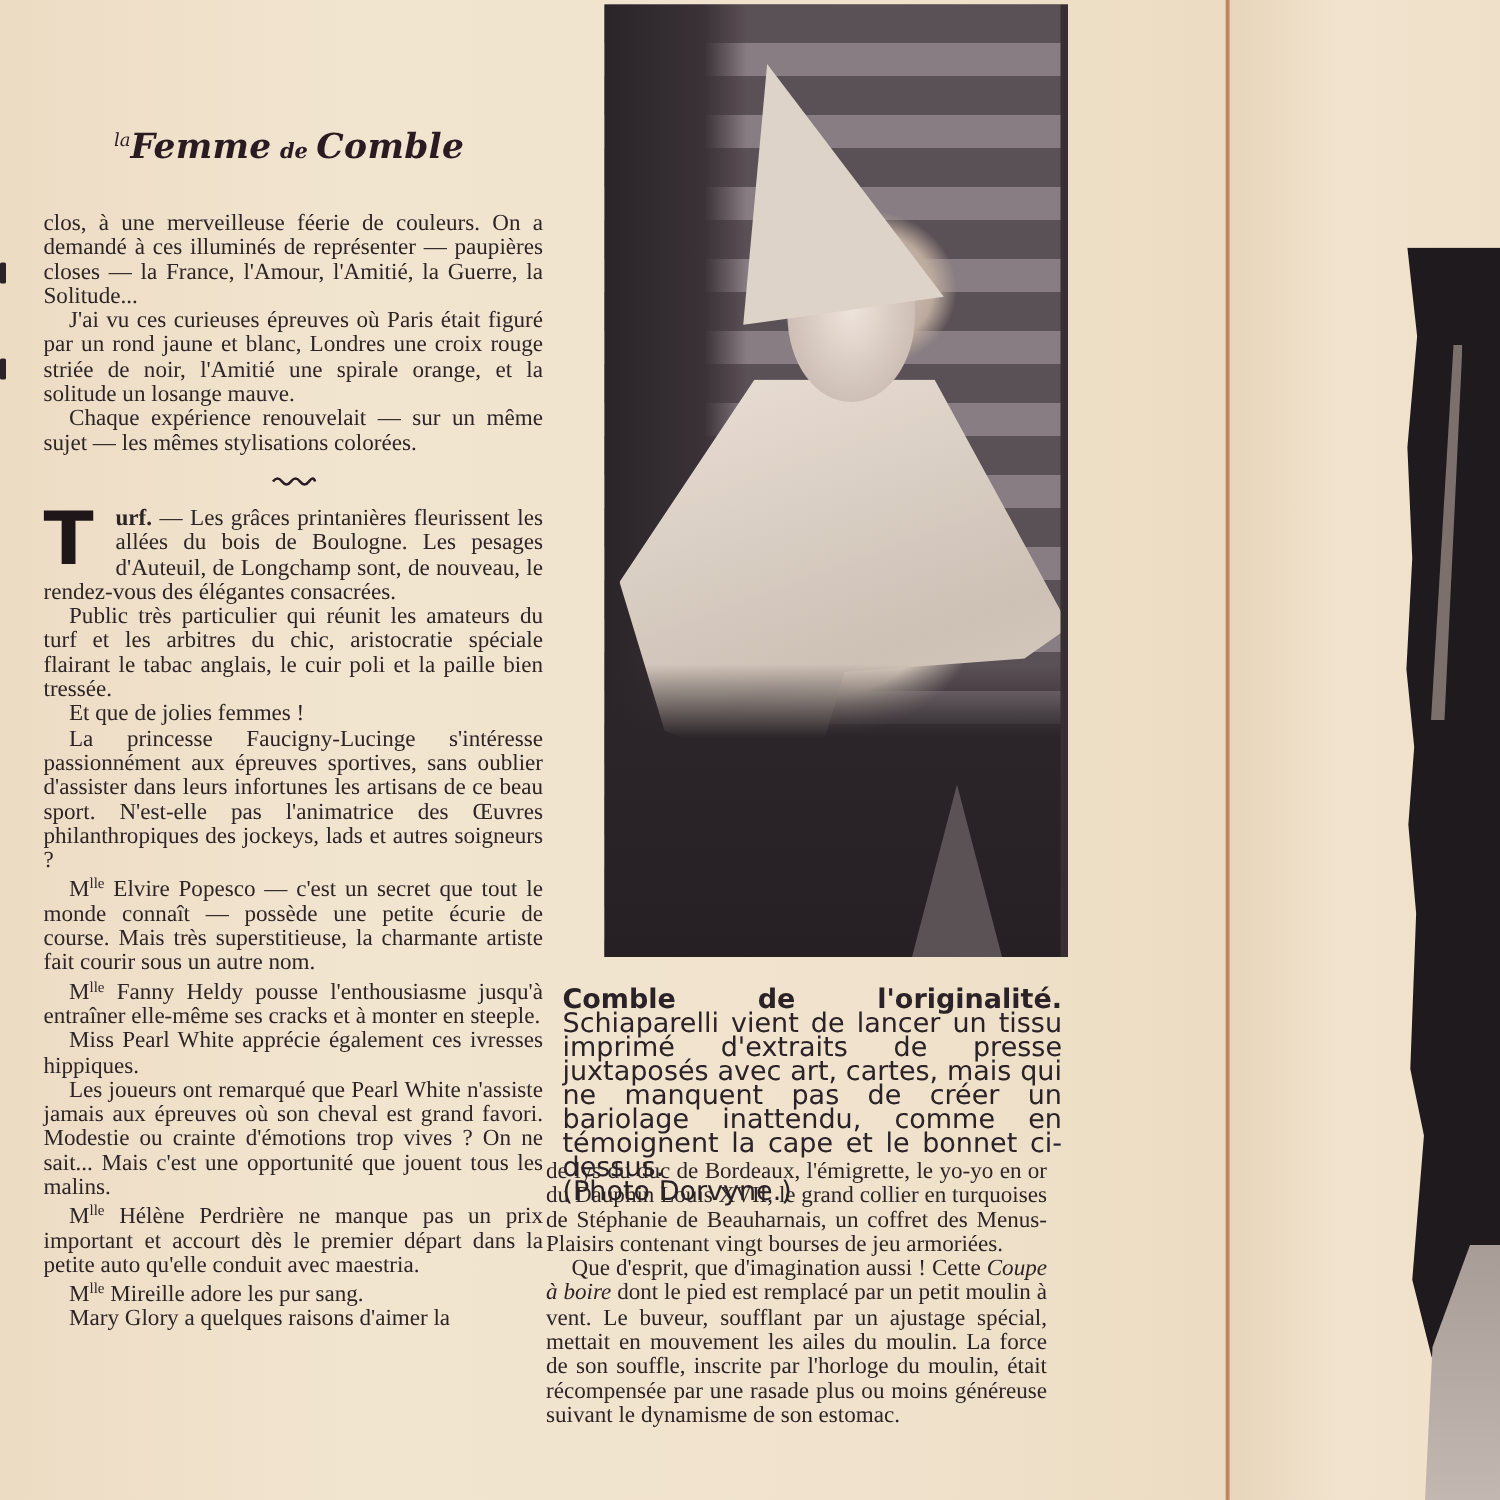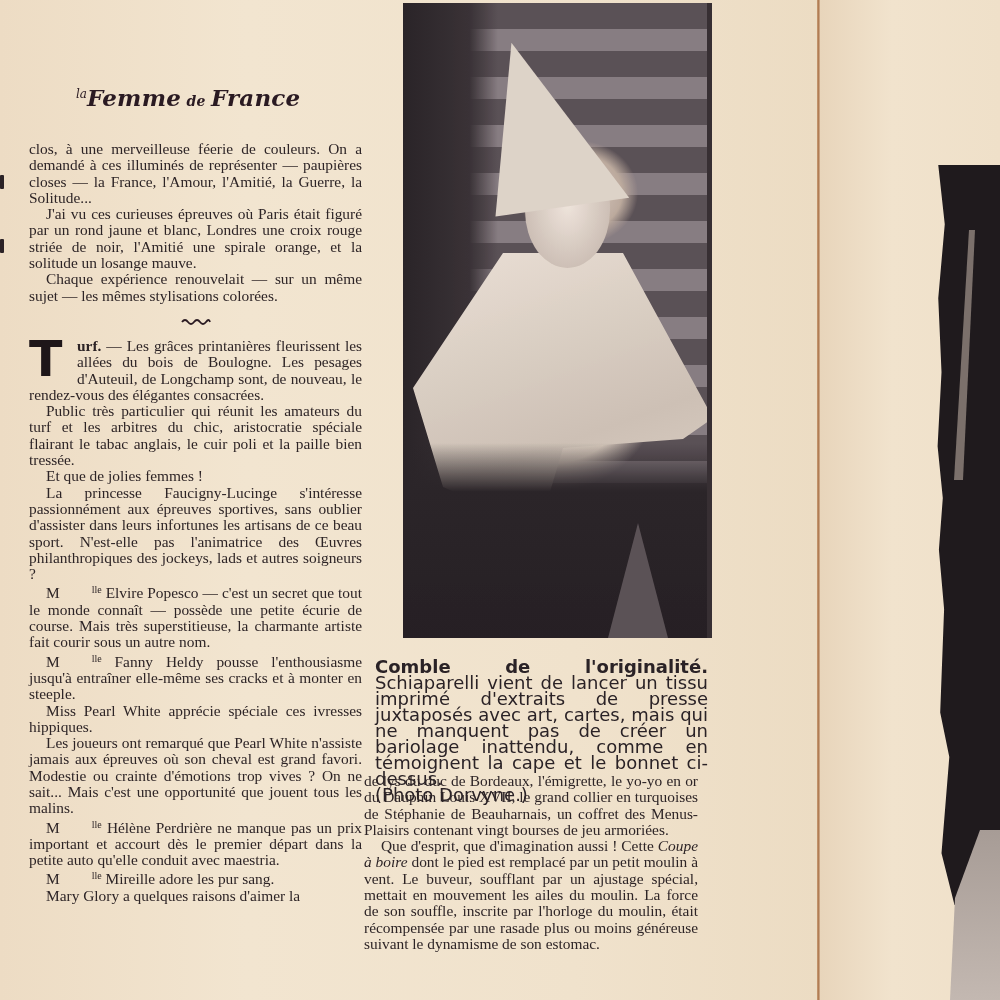--- a/index.html
+++ b/index.html
@@ -47,21 +47,21 @@
     height: 22px; line-height: 22px; margin: 6px 0 6px 0;
   }
   .dropcap-wrap { position: relative; }
   .dropcap {
     float: left; font-family: "DejaVu Sans", sans-serif; font-weight: bold;
     font-size: 49px; line-height: 40px; height: 42px; margin: 2px 8px 0 0;
     color: #1e1619; width: 40px; text-align: left;
   }
   .dropcap-text { text-indent: 0 !important; }
   .lead-bold { font-weight: bold; }
-  .sup { font-size: 10px; vertical-align: 5px; margin-left: 32px; }
+  .sup { font-size: 10px; vertical-align: 5px; }
   .italic { font-style: italic; }
 
   .photo {
     position: absolute; left: 403px; top: 3px; width: 309px; height: 635px;
     background:
       radial-gradient(ellipse 80px 70px at 175px 190px, #dccfc4 0%, #b9a89c 55%, transparent 75%),
       radial-gradient(ellipse 150px 140px at 150px 390px, #e6dbd0 0%, #cfc2b6 50%, transparent 70%),
       repeating-linear-gradient(180deg, #5c5358 0px, #5c5358 26px, #877d82 26px, #877d82 48px),
       #4a4146;
     overflow: hidden;
@@ -131,21 +131,21 @@
 <div class="fold-line"></div>
 
 <div class="margin-marks">
   <span></span>
   <span></span>
 </div>
 
 <div class="masthead">
   <span class="la">la</span><span class="big">Femme</span>
   <span class="de">de</span>
-  <span class="big">France</span>
+  <span class="big">Comble</span>
 </div>
 
 <div class="col col-left">
   <p class="noindent">clos, à une merveilleuse féerie de couleurs. On a demandé à ces illuminés de représenter — paupières closes — la France, l'Amour, l'Amitié, la Guerre, la Solitude...</p>
   <p>J'ai vu ces curieuses épreuves où Paris était figuré par un rond jaune et blanc, Londres une croix rouge striée de noir, l'Amitié une spirale orange, et la solitude un losange mauve.</p>
   <p>Chaque expérience renouvelait — sur un même sujet — les mêmes stylisations colorées.</p>
 
   <div class="divider-squiggle">
     <svg width="30" height="8" viewBox="0 0 30 8">
       <path d="M1 5 Q4 1 7 5 T13 5 T19 5 T25 5 T29 5" fill="none" stroke="#2a1a22" stroke-width="1.8"></path>
@@ -154,21 +154,21 @@
 
   <div class="dropcap-wrap">
     <span class="dropcap">T</span>
     <p class="dropcap-text"><span class="lead-bold">urf.</span><span> — Les grâces printanières fleurissent les allées du bois de Boulogne. Les pesages d'Auteuil, de Longchamp sont, de nouveau, le rendez-vous des élégantes consacrées.</span></p>
   </div>
   <p>Public très particulier qui réunit les amateurs du turf et les arbitres du chic, aristocratie spéciale flairant le tabac anglais, le cuir poli et la paille bien tressée.</p>
   <p>Et que de jolies femmes !</p>
   <p>La princesse Faucigny-Lucinge s'intéresse passionnément aux épreuves sportives, sans oublier d'assister dans leurs infortunes les artisans de ce beau sport. N'est-elle pas l'animatrice des Œuvres philanthropiques des jockeys, lads et autres soigneurs ?</p>
   <p><span>M</span><span class="sup">lle</span><span> Elvire Popesco — c'est un secret que tout le monde connaît — possède une petite écurie de course. Mais très superstitieuse, la charmante artiste fait courir sous un autre nom.</span></p>
   <p><span>M</span><span class="sup">lle</span><span> Fanny Heldy pousse l'enthousiasme jusqu'à entraîner elle-même ses cracks et à monter en steeple.</span></p>
-  <p>Miss Pearl White apprécie spéciale ces ivresses hippiques.</p>
+  <p>Miss Pearl White apprécie également ces ivresses hippiques.</p>
   <p>Les joueurs ont remarqué que Pearl White n'assiste jamais aux épreuves où son cheval est grand favori. Modestie ou crainte d'émotions trop vives ? On ne sait... Mais c'est une opportunité que jouent tous les malins.</p>
   <p><span>M</span><span class="sup">lle</span><span> Hélène Perdrière ne manque pas un prix important et accourt dès le premier départ dans la petite auto qu'elle conduit avec maestria.</span></p>
   <p><span>M</span><span class="sup">lle</span><span> Mireille adore les pur sang.</span></p>
   <p>Mary Glory a quelques raisons d'aimer la</p>
 </div>
 
 <div class="photo" title="Woman wearing a newspaper-print cape and pointed bonnet by Schiaparelli">
   <div class="shade-left"></div>
   <div class="cape"></div>
   <div class="face"></div>

